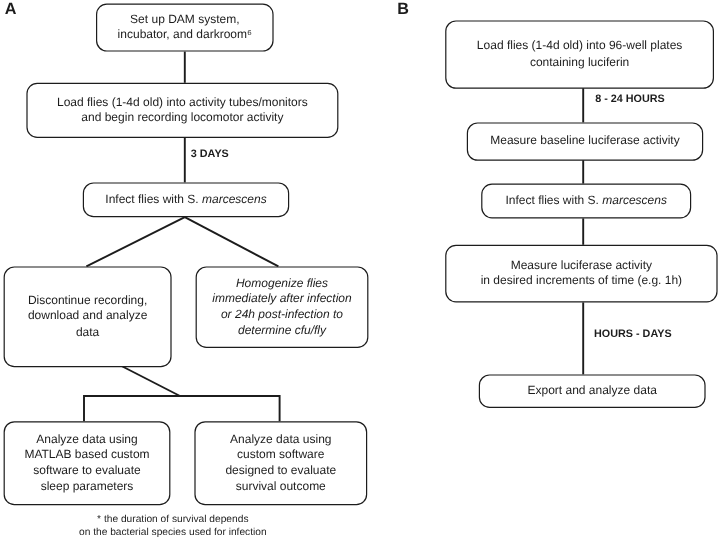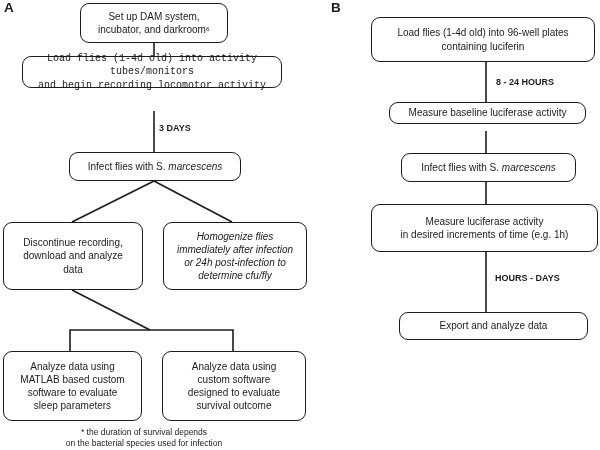--- a/index.html
+++ b/index.html
@@ -83,30 +83,30 @@
     <line x1="486" y1="131" x2="486" y2="153"></line>
     <line x1="486" y1="182" x2="486" y2="204"></line>
     <line x1="486" y1="252" x2="486" y2="312"></line>
   </svg>
 
   <div class="panel-label" style="left:4px; top:1px;">A</div>
 
   <div class="box" style="left:80px; top:3px; width:148px; height:40px;">Set up DAM system,
 incubator, and darkroom⁶</div>
 
-  <div class="box" style="left:22px; top:56px; width:260px; height:32px;font-family:Liberation Mono, monospace;">Load flies (1-4d old) into activity tubes/monitors
+  <div class="box" style="left:22px; top:69px; width:260px; height:46px;">Load flies (1-4d old) into activity tubes/monitors
 and begin recording locomotor activity</div>
 
   <div class="edge-label" style="left:159px; top:124px;">3 DAYS</div>
 
   <div class="box" style="left:69px; top:152px; width:172px; height:29px;"><span class="line"><span>Infect flies with S.</span> <i>marcescens</i></span></div>
 
   <div class="edge-label" style="left:58px; top:196px;margin-top:47px;">8 DAYS*</div>
 
-  <div class="box" style="left:3px; top:222px; width:140px; height:68px;">Discontinue recording,
+  <div class="box" style="left:3px; top:222px; width:140px; height:84px;">Discontinue recording,
 download and analyze
 data</div>
 
   <div class="box" style="left:163px; top:222px; width:144px; height:68px;font-style:italic;">Homogenize flies
 immediately after infection
 or 24h post-infection to
 determine cfu/fly</div>
 
   <div class="box" style="left:3px; top:351px; width:139px; height:70px;">Analyze data using
 MATLAB based custom
@@ -116,26 +116,26 @@
   <div class="box" style="left:162px; top:351px; width:144px; height:70px;">Analyze data using
 custom software
 designed to evaluate
 survival outcome</div>
 
   <div class="footnote" style="left:12px; top:427px; width:264px;">* the duration of survival depends
 on the bacterial species used for infection</div>
 
   <div class="panel-label" style="left:331px; top:1px;">B</div>
 
-  <div class="box" style="left:371px; top:17px; width:224px; height:45px;">Load flies (1-4d old) into 96-well plates
+  <div class="box" style="left:371px; top:17px; width:224px; height:57px;">Load flies (1-4d old) into 96-well plates
 containing luciferin</div>
 
   <div class="edge-label" style="left:496px; top:78px;">8 - 24 HOURS</div>
 
-  <div class="box" style="left:389px; top:102px; width:197px; height:22px;">Measure baseline luciferase activity</div>
+  <div class="box" style="left:389px; top:102px; width:197px; height:32px;">Measure baseline luciferase activity</div>
 
   <div class="box" style="left:401px; top:153px; width:175px; height:29px;"><span class="line"><span>Infect flies with S.</span> <i>marcescens</i></span></div>
 
   <div class="box" style="left:371px; top:204px; width:227px; height:48px;">Measure luciferase activity
 in desired increments of time (e.g. 1h)</div>
 
   <div class="edge-label" style="left:495px; top:274px;text-align:right;">HOURS - DAYS</div>
 
   <div class="box" style="left:399px; top:312px; width:189px; height:28px;">Export and analyze data</div>
 

